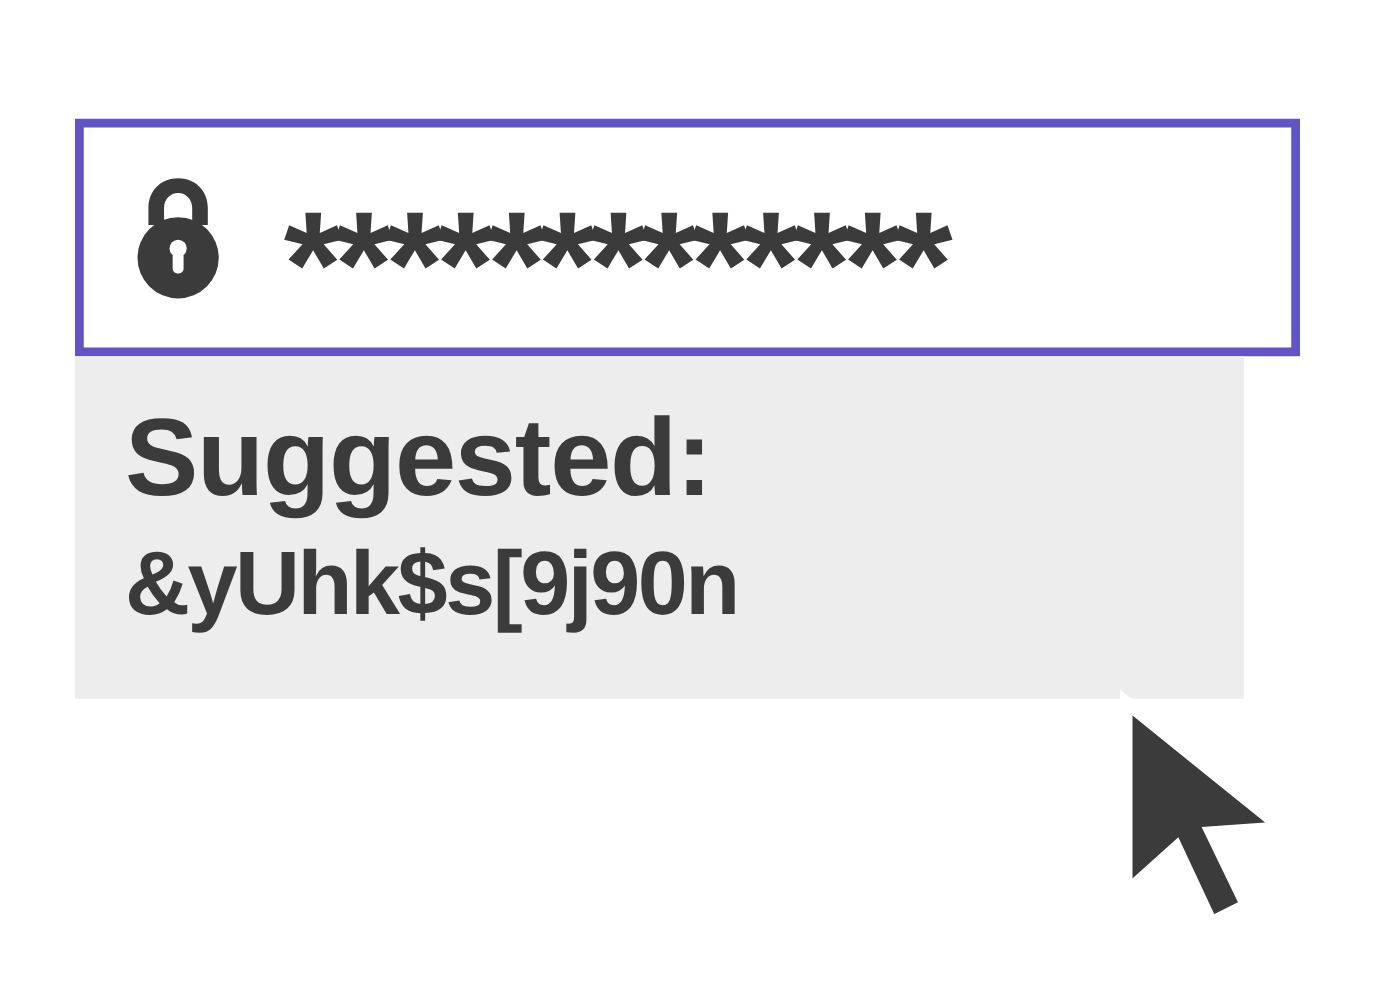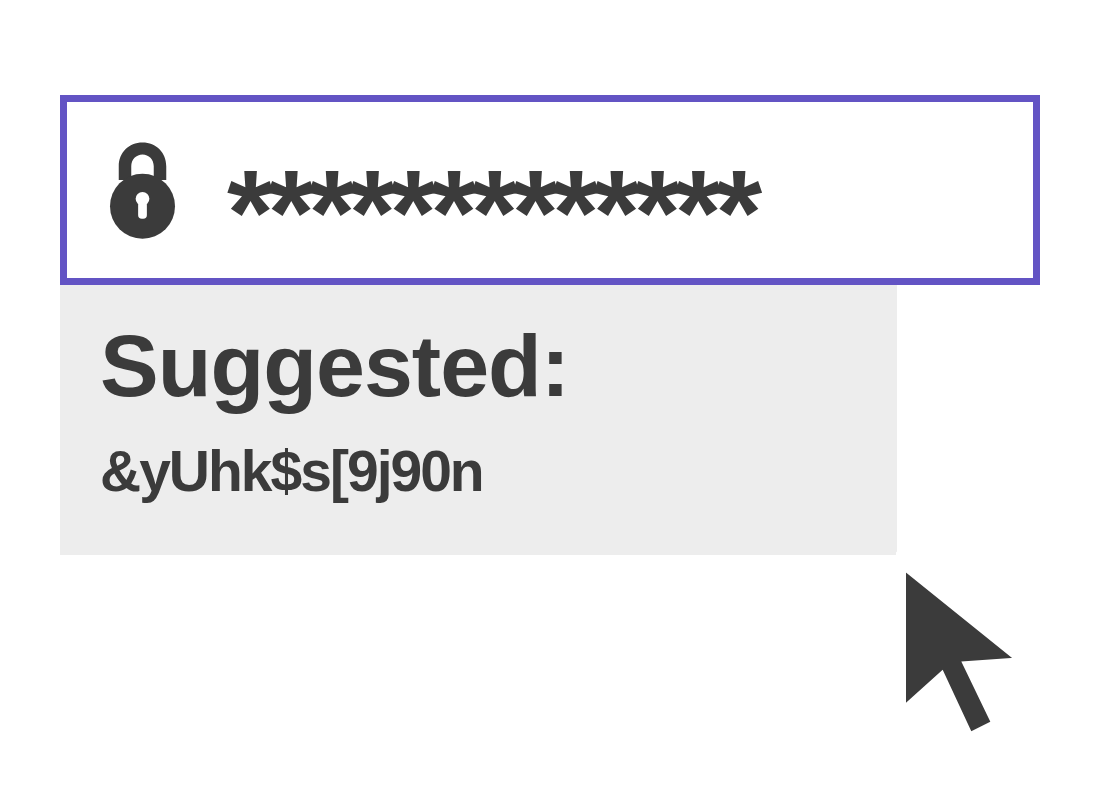--- a/index.html
+++ b/index.html
@@ -41,36 +41,36 @@
       letter-spacing: -6px;
       line-height: 1;
       position: relative;
       top: 22px;
       white-space: nowrap;
     }
     .suggestion-panel {
       background: #ededed;
       margin-top: 0;
       padding: 30px 40px 50px 40px;
-      width: 837px;
+      width: 935px;
     }
     .suggestion-label {
       font-size: 88px;
       font-weight: 700;
       color: #3b3b3b;
       line-height: 1.15;
       letter-spacing: -1px;
     }
     .suggestion-value {
-      font-size: 57px;
+      font-size: 72px;
       font-weight: 700;
       color: #3b3b3b;
       line-height: 1.15;
       letter-spacing: -2px;
-      margin-top: 23px;
+      margin-top: 10px;
     }
     .cursor {
       position: absolute;
       left: 865px;
       top: 550px;
       width: 200px;
       height: 220px;
       pointer-events: none;
     }
   </style>

